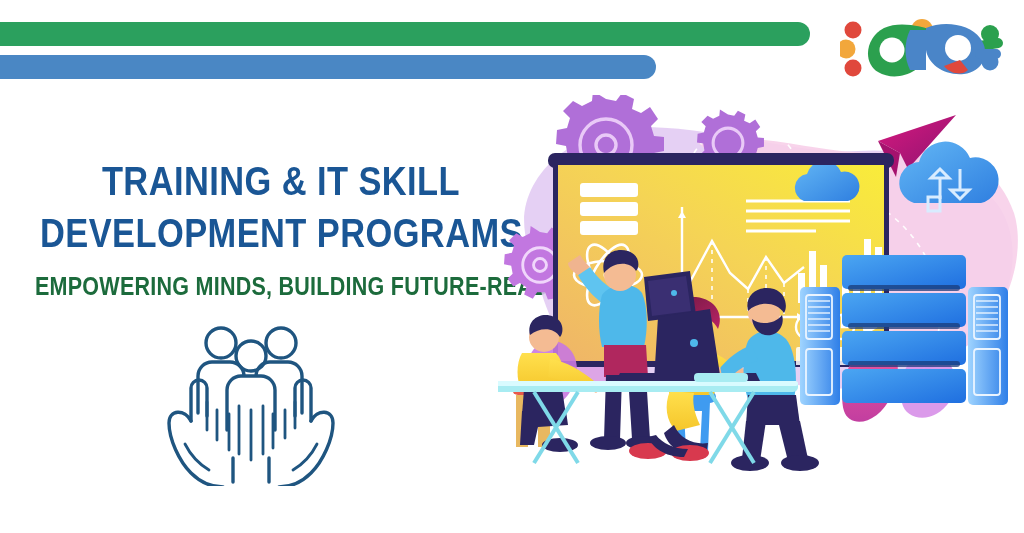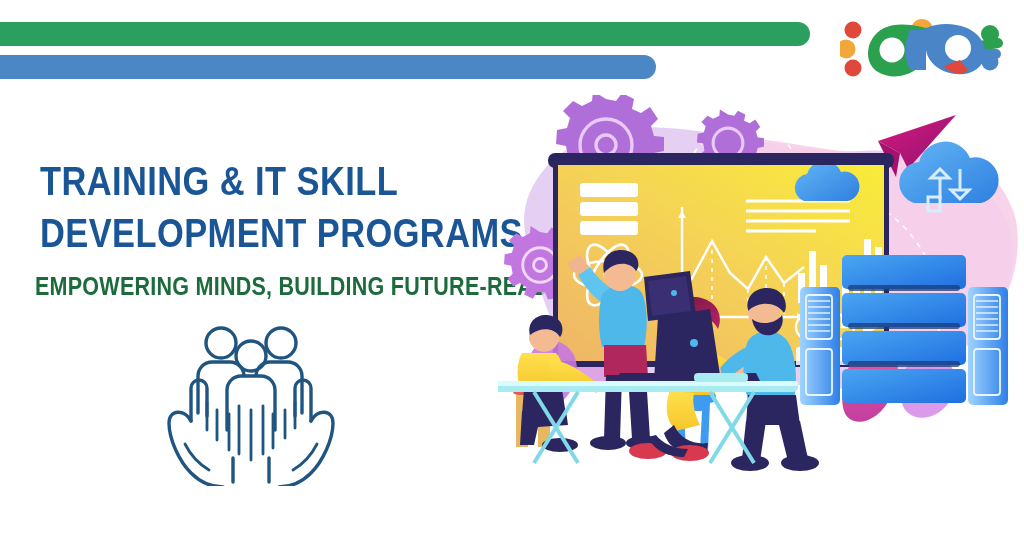--- a/index.html
+++ b/index.html
@@ -15,21 +15,21 @@
 
   
   .topbar{position:absolute;left:0;border-radius:0 14px 14px 0;}
   #bar-green{top:22px;width:810px;height:24px;background:#2ba05e;}
   #bar-blue{top:55px;width:656px;height:24px;background:#4a87c4;}
 
   
   #logo{position:absolute;right:16px;top:18px;width:168px;height:62px;}
 
   
-  #headline-block{position:absolute;left:0;top:155px;width:500px;text-align:left;}
+  #headline-block{position:absolute;left:0;top:155px;width:500px;text-align:right;}
   .headline{
     font-family:"Liberation Sans Narrow","Liberation Sans", sans-serif;
     color:#1a5695;
     font-weight:bold;
     font-size:41px;
     line-height:52px;
     letter-spacing:.5px;
     transform:scaleX(.84);
     transform-origin:center center;
     white-space:nowrap;

